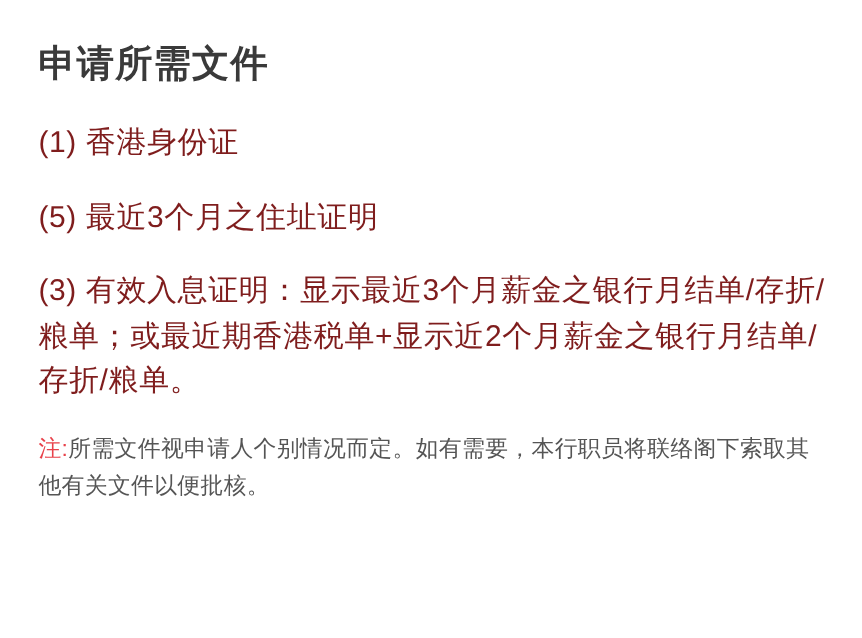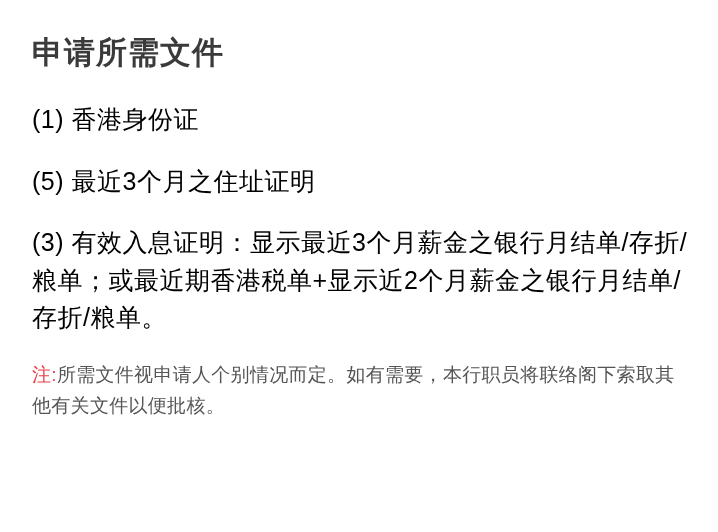--- a/index.html
+++ b/index.html
@@ -25,21 +25,21 @@
   .title {
     font-size: 31px;
     font-weight: bold;
     color: #3a3a3a;
     letter-spacing: 1px;
     line-height: 1.2;
     margin: 0 0 30px 2px;
   }
   .item {
     font-size: 25px;
-    color: #000000;
+    color: #7f1d1d;
     line-height: 1.5;
     margin: 0 0 24px 2px;
     letter-spacing: 0.5px;
   }
   .item-multiline {
     margin-bottom: 22px;
   }
   .note {
     font-size: 19px;
     color: #555555;

